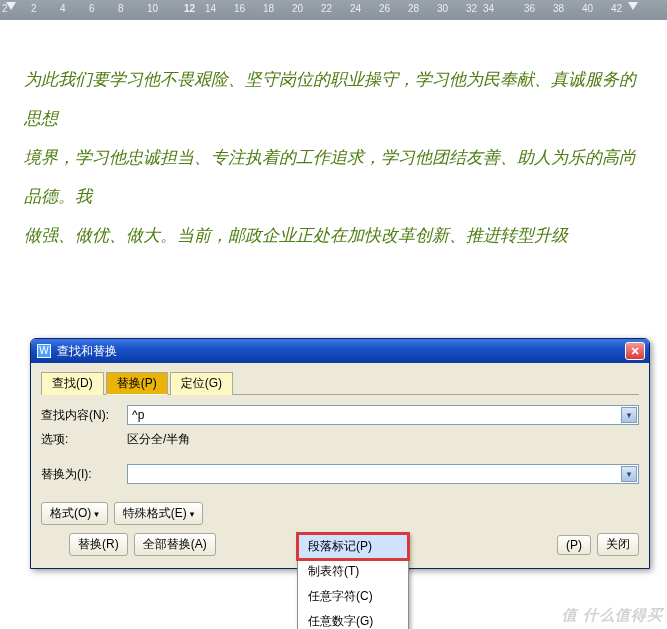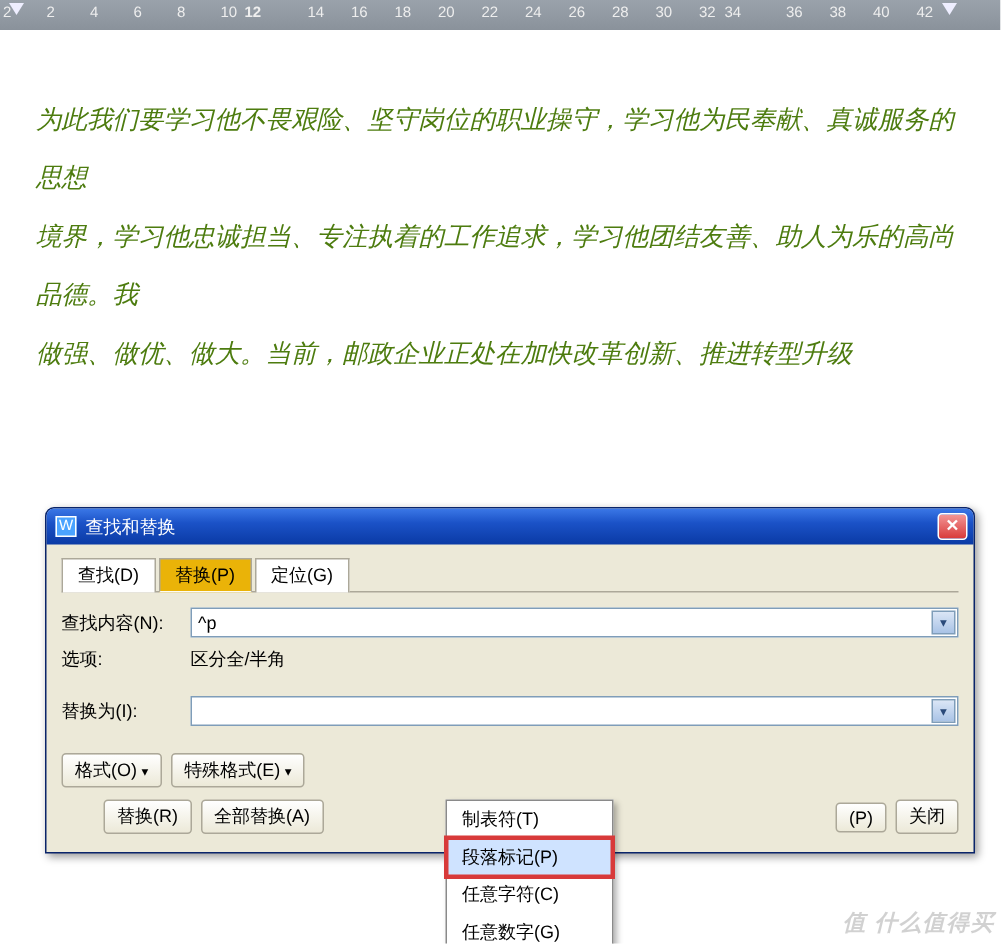--- a/index.html
+++ b/index.html
@@ -94,21 +94,21 @@
     display: flex;
     gap: 2px;
     border-bottom: 1px solid #aca899;
     margin-bottom: 10px;
   }
   .tab {
     padding: 2px 10px;
     font-size: 12px;
     border: 1px solid #aca899;
     border-bottom: none;
-    background: #ffffff;
+    background: #fef9c3;
     position: relative;
     top: 1px;
     cursor: pointer;
   }
   .tab.active {
     background: #eab308;
     border-bottom: 1px solid #fcfcf7;
   }
   .row {
     display: flex;
@@ -205,21 +205,21 @@
 
 <div class="ruler">
   <div class="marker" style="left:6px"></div>
   <div class="marker" style="left:628px"></div>
 <span class="tick" style="left: 2px;">2</span>
     <span class="tick" style="left: 31px;">2</span>
     <span class="tick" style="left: 60px;">4</span>
     <span class="tick" style="left: 89px;">6</span>
     <span class="tick" style="left: 118px;">8</span>
     <span class="tick" style="left: 147px;">10</span>
-    <span class="tick" style="left: 163px; font-weight: bold;">12</span>
+    <span class="tick" style="left: 184px; font-weight: bold;">12</span>
     <span class="tick" style="left: 205px;">14</span>
     <span class="tick" style="left: 234px;">16</span>
     <span class="tick" style="left: 263px;">18</span>
     <span class="tick" style="left: 292px;">20</span>
     <span class="tick" style="left: 321px;">22</span>
     <span class="tick" style="left: 350px;">24</span>
     <span class="tick" style="left: 379px;">26</span>
     <span class="tick" style="left: 408px;">28</span>
     <span class="tick" style="left: 437px;">30</span>
     <span class="tick" style="left: 466px;">32</span>
@@ -280,21 +280,21 @@
 
     <div class="bottomrow">
       <span class="btn">替换(R)</span>
       <span class="btn">全部替换(A)</span>
       <span style="flex:1"></span>
       <span class="btn"><span>(P)</span></span>
       <span class="btn">关闭</span>
     </div>
 
     <div class="dropdown">
+      <div class="item hover highlight-red">段落标记(P)</div>
       <div class="item">制表符(T)</div>
-      <div class="item hover highlight-red">段落标记(P)</div>
       <div class="item">任意字符(C)</div>
       <div class="item">任意数字(G)</div>
     </div>
   </div>
 </div>
 
 <div class="zdm-badge">值  什么值得买</div>
 
 </body></html>

